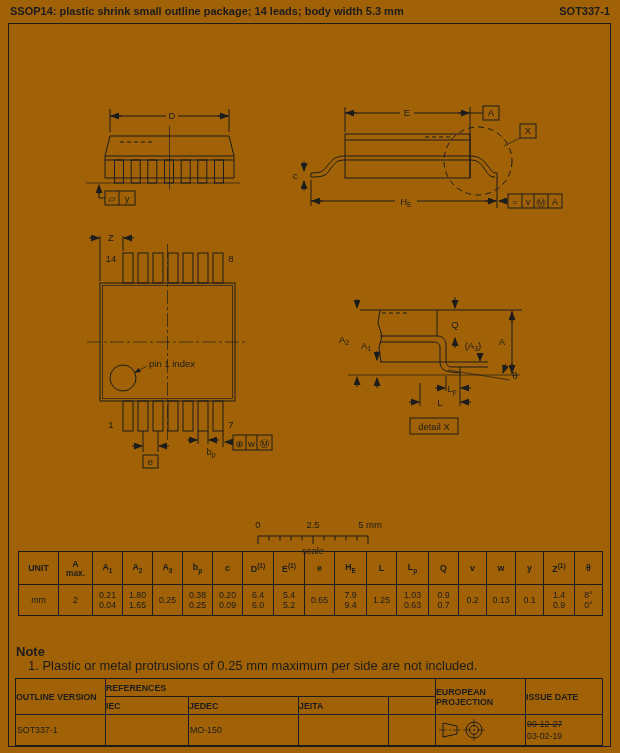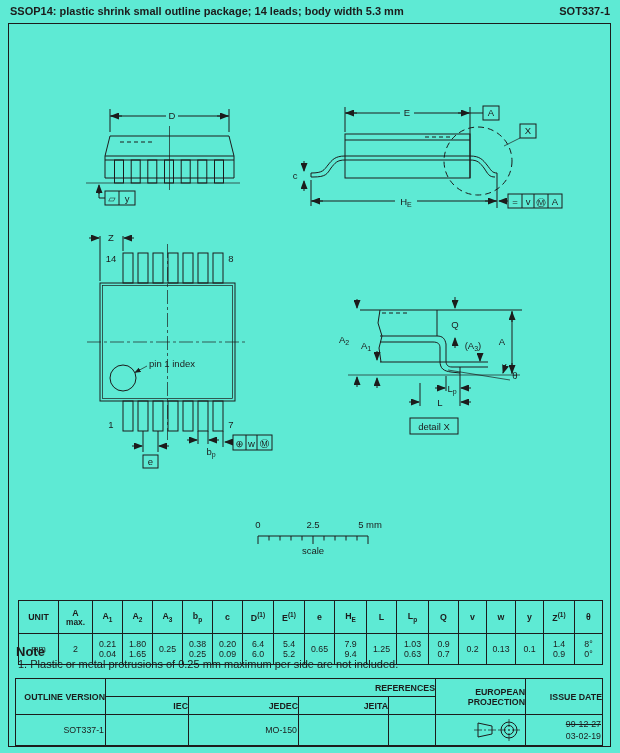--- a/index.html
+++ b/index.html
@@ -1,37 +1,37 @@
 <!DOCTYPE html>
 <html><head>
 <meta charset="utf-8">
 <style>
   html,body{margin:0;padding:0;background:#fff;}
-  .page{position:relative;width:620px;height:753px;background:#5eead4;
+  .page{position:relative;width:620px;height:753px;background:#a16207;
         font-family:"Liberation Sans",sans-serif;color:#1c1c1c;overflow:hidden;}
   .hdr-title{position:absolute;left:10px;top:5px;font-size:11px;font-weight:bold;}
   .hdr-code{position:absolute;right:10px;top:5px;font-size:11px;font-weight:bold;}
   .frame{position:absolute;left:8px;top:23px;width:601px;height:722px;border:1.5px solid #1c1c1c;}
   svg{position:absolute;overflow:visible;}
   svg .ln{stroke:#1c1c1c;stroke-width:1;fill:none;}
   svg .thin{stroke:#1c1c1c;stroke-width:0.7;fill:none;}
   svg text{font-family:"Liberation Sans",sans-serif;font-size:9.5px;fill:#1c1c1c;}
   svg .ts{font-size:7px;}
   .cap{position:absolute;left:18px;top:556px;font-size:9.5px;font-weight:bold;}
   table{border-collapse:collapse;table-layout:fixed;font-size:8.8px;}
-  .dimtab{position:absolute;left:18px;top:600px;width:584px;}
+  .dimtab{position:absolute;left:18px;top:551px;width:584px;}
   .dimtab th,.dimtab td{border:1px solid #1c1c1c;text-align:center;vertical-align:middle;padding:1px 0;}
   .dimtab th{font-weight:bold;height:30px;}
   .dimtab td{height:28px;font-weight:normal;margin-left:44px;}
   sub{font-size:6.5px;} sup{font-size:6.5px;}
   .l2{display:block;font-weight:bold;font-size:8.3px;margin-top:-1px;}
   .note-h{position:absolute;left:16px;top:644px;font-size:13px;font-weight:bold;}
-  .note-t{position:absolute;left:18px;top:658px;font-size:11px;}
+  .note-t{position:absolute;left:28px;top:658px;font-size:13px;}
   .foottab{position:absolute;left:15px;top:678px;width:587px;}
-  .foottab th,.foottab td{border:1px solid #1c1c1c;text-align:right;vertical-align:middle;}
+  .foottab th,.foottab td{border:1px solid #1c1c1c;text-align:left;vertical-align:middle;}
   .foottab th{font-size:8.8px;font-weight:bold;height:15px;padding:1px 0;}
   .foottab td{font-size:8.8px;height:28px;}
   .strike{text-decoration:line-through;}
   .datecell div{line-height:12px;}
 </style>
 </head>
 <body>
 
 <div class="page">
 

